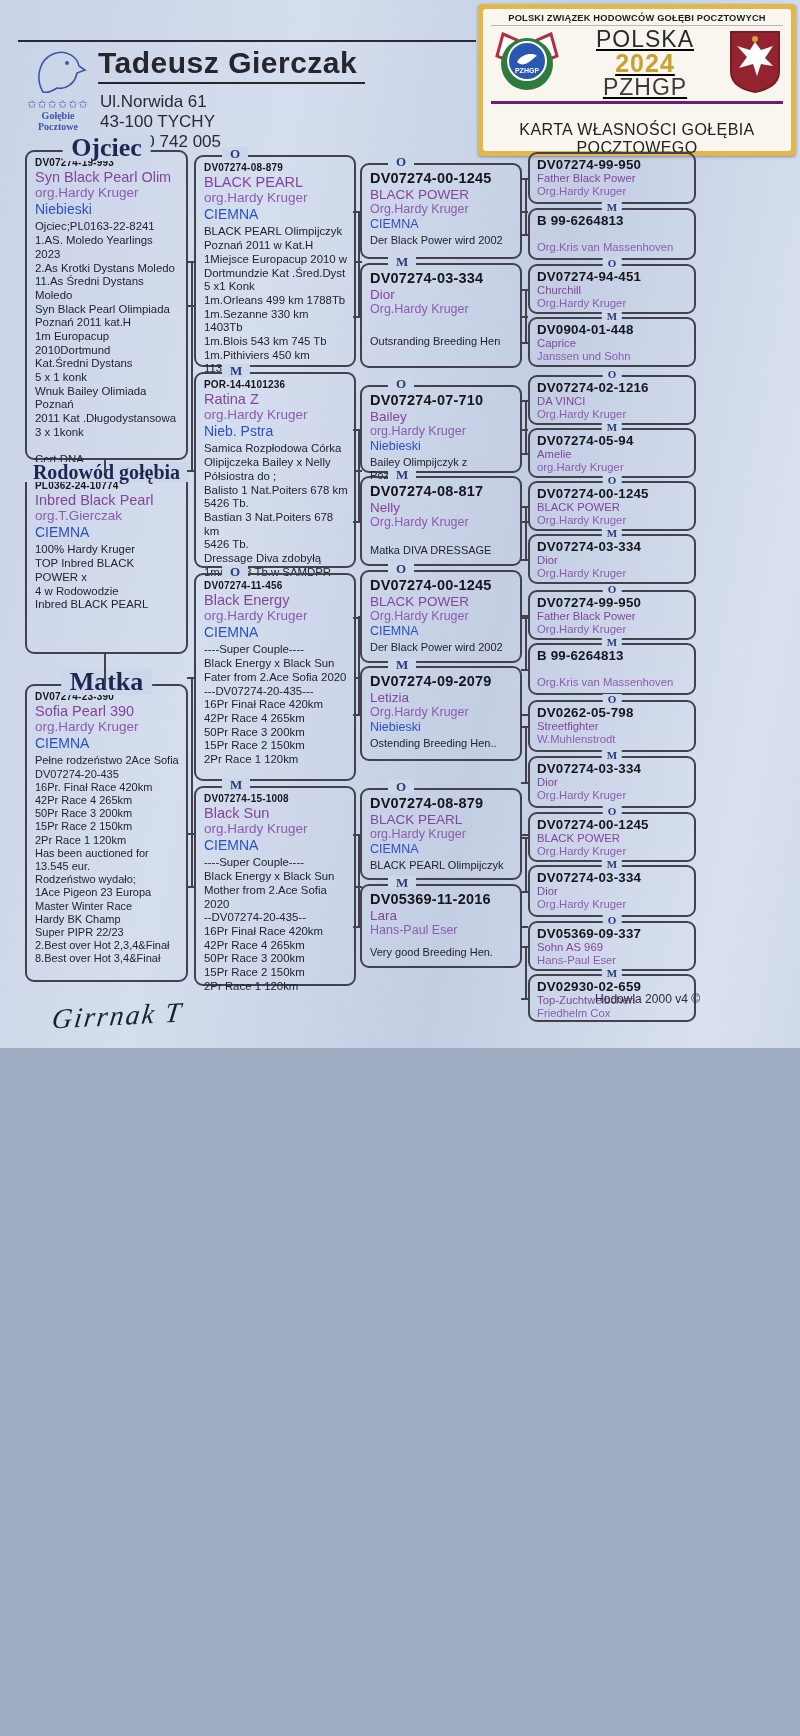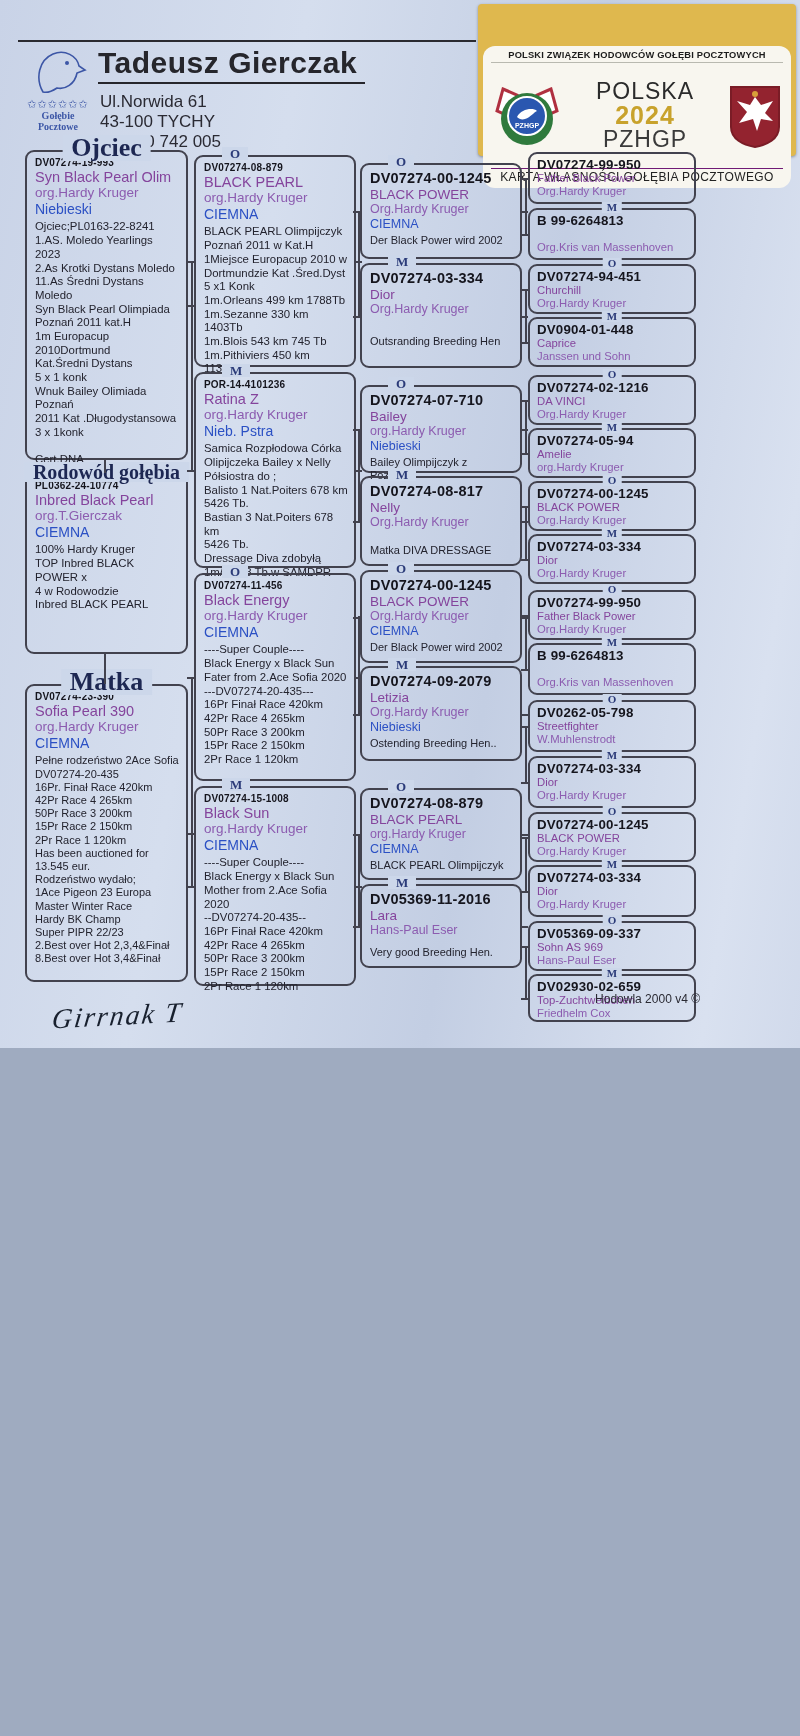--- a/index.html
+++ b/index.html
@@ -10,32 +10,32 @@
   .toprule{position:absolute;left:18px;top:40px;width:458px;border-top:2px solid #2a2a30;}
   .breeder-name{position:absolute;left:98px;top:46px;font-size:30px;font-weight:bold;color:#26262c;
         border-bottom:2px solid #26262c;padding:0 8px 2px 0;letter-spacing:.5px;}
   .breeder-line{position:absolute;left:100px;color:#2a2a33;font-size:17px;}
   .plogo{position:absolute;left:22px;top:48px;width:72px;text-align:center;color:#3c56a6;}
   .plogo .stars{font-size:11px;letter-spacing:1px;color:#3c56a6;}
   .plogo .gt{font-family:"Liberation Serif",serif;font-weight:bold;font-size:10px;line-height:1.05;color:#3c56a6;}
   
   .card{position:absolute;right:4px;top:4px;width:318px;height:152px;background:#dfb84e;
         border-radius:4px;padding:5px;box-sizing:border-box;box-shadow:0 1px 3px rgba(0,0,0,.35);}
-  .card-in{background:#f8f6ef;border-radius:12px;height:100%;box-sizing:border-box;padding:4px 8px 2px 8px;
-        display:flex;flex-direction:column;margin-top:37px;}
+  .card-in{background:#f8f6ef;border-radius:3px;height:100%;box-sizing:border-box;padding:4px 8px 2px 8px;
+        display:flex;flex-direction:column;}
   .card-fed{font-size:9.3px;font-weight:bold;color:#1c1c1c;text-align:center;letter-spacing:.2px;
         border-bottom:1px solid #b9b9b0;padding-bottom:2px;}
-  .card-mid{display:flex;align-items:center;justify-content:space-between;flex:1;padding:2px 0;}
+  .card-mid{display:flex;justify-content:space-between;flex:1;padding:2px 0;text-decoration:underline;}
   .card-ctr{text-align:center;line-height:1.0;}
   .card-polska{font-size:23px;color:#2b2b2b;letter-spacing:1px;}
   .card-year{font-size:25px;font-weight:bold;color:#c8a22c;letter-spacing:1px;}
   .card-org{font-size:23px;color:#3a3a3a;letter-spacing:1px;}
   .card-ring-row{display:flex;justify-content:space-between;border-top:1px solid #b9b9b0;padding:1px 2px;}
   .card-ring,.card-num{font-size:18px;font-weight:bold;color:#161616;}
-  .card-cap{font-size:12px;color:#222;text-align:center;border-top:1px solid #701a75;padding:1px 0 2px 0;letter-spacing:.4px;}
+  .card-cap{font-size:16px;color:#222;text-align:center;border-top:3px solid #701a75;padding:17px 0 2px 0;letter-spacing:.4px;}
   
   .bx{position:absolute;border:2px solid #42424e;border-radius:9px;padding:5px 6px 3px 8px;box-sizing:border-box;}
   .bx.childL::before{content:"";position:absolute;left:-9px;top:50%;width:9px;border-top:2px solid #42424e;}
   .bx.parR::after{content:"";position:absolute;right:-8px;top:50%;width:8px;border-top:2px solid #42424e;}
   .vln{position:absolute;width:0;border-left:2px solid #42424e;}
   .ttl{position:absolute;top:-17px;left:50%;transform:translateX(-50%);background:#ccd7ea;padding:0 9px;
        font-family:"Liberation Serif",serif;font-weight:bold;font-size:26px;color:#1d2752;white-space:nowrap;line-height:1;}
   .ttl.small{font-size:20px;top:-13px;}
   .sexlbl{position:absolute;top:-10px;left:26px;background:#ccd7ea;padding:0 8px;
        font-family:"Liberation Serif",serif;font-weight:bold;font-size:13px;color:#2a3a78;line-height:1;}

